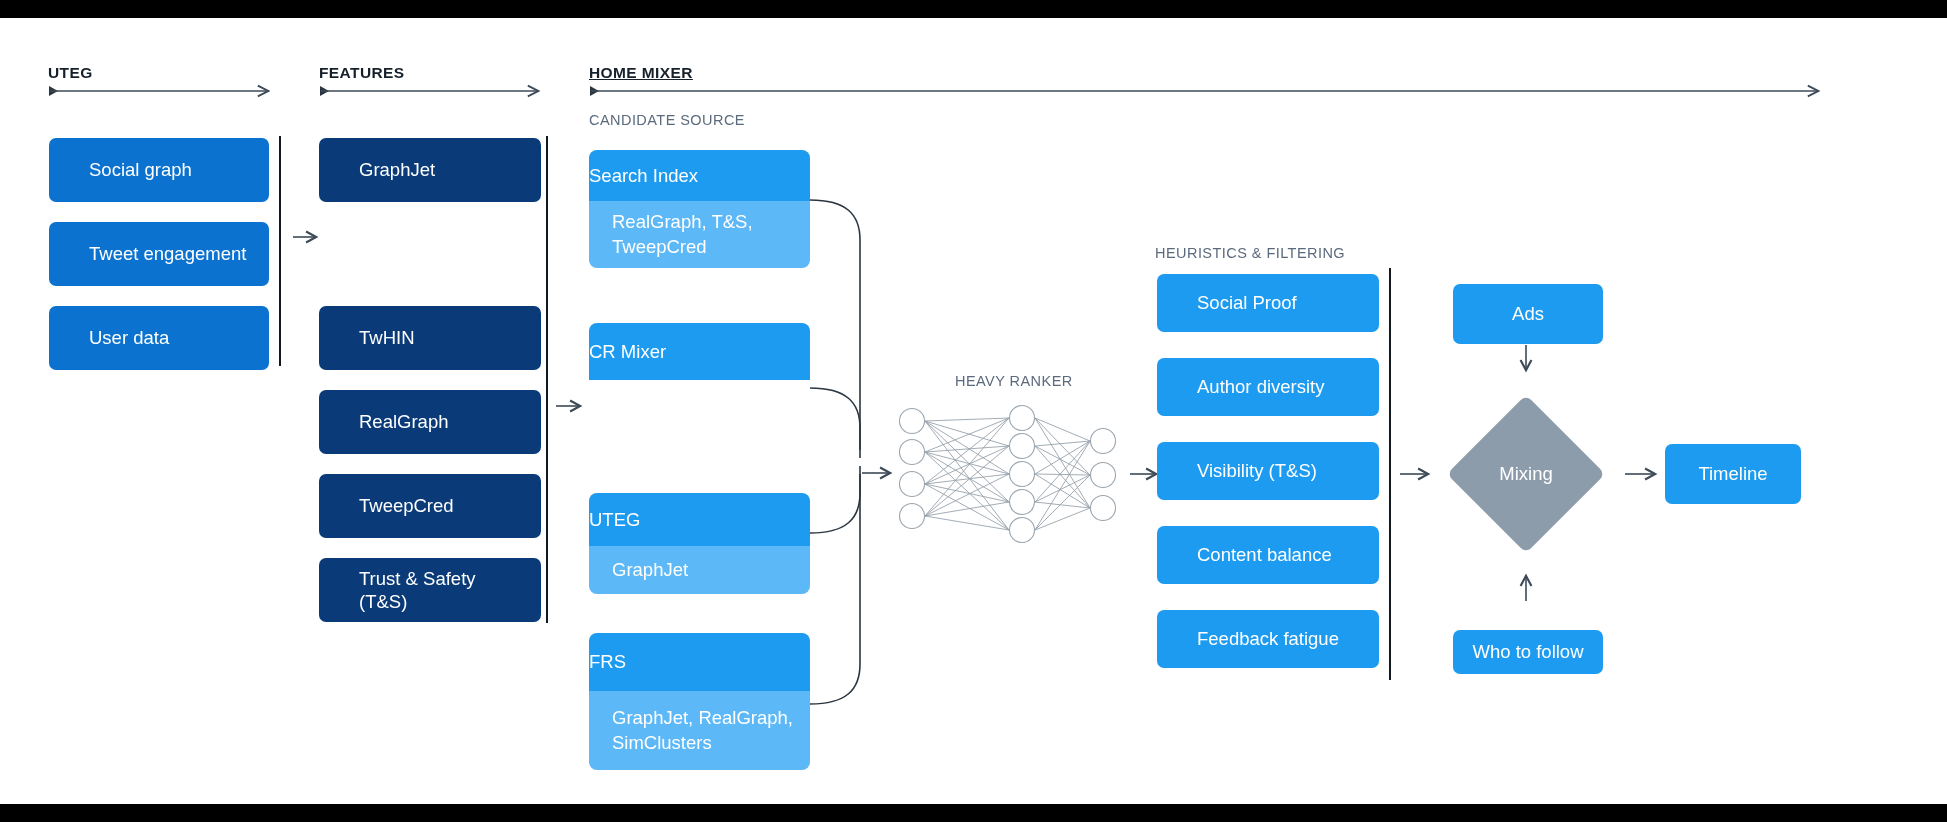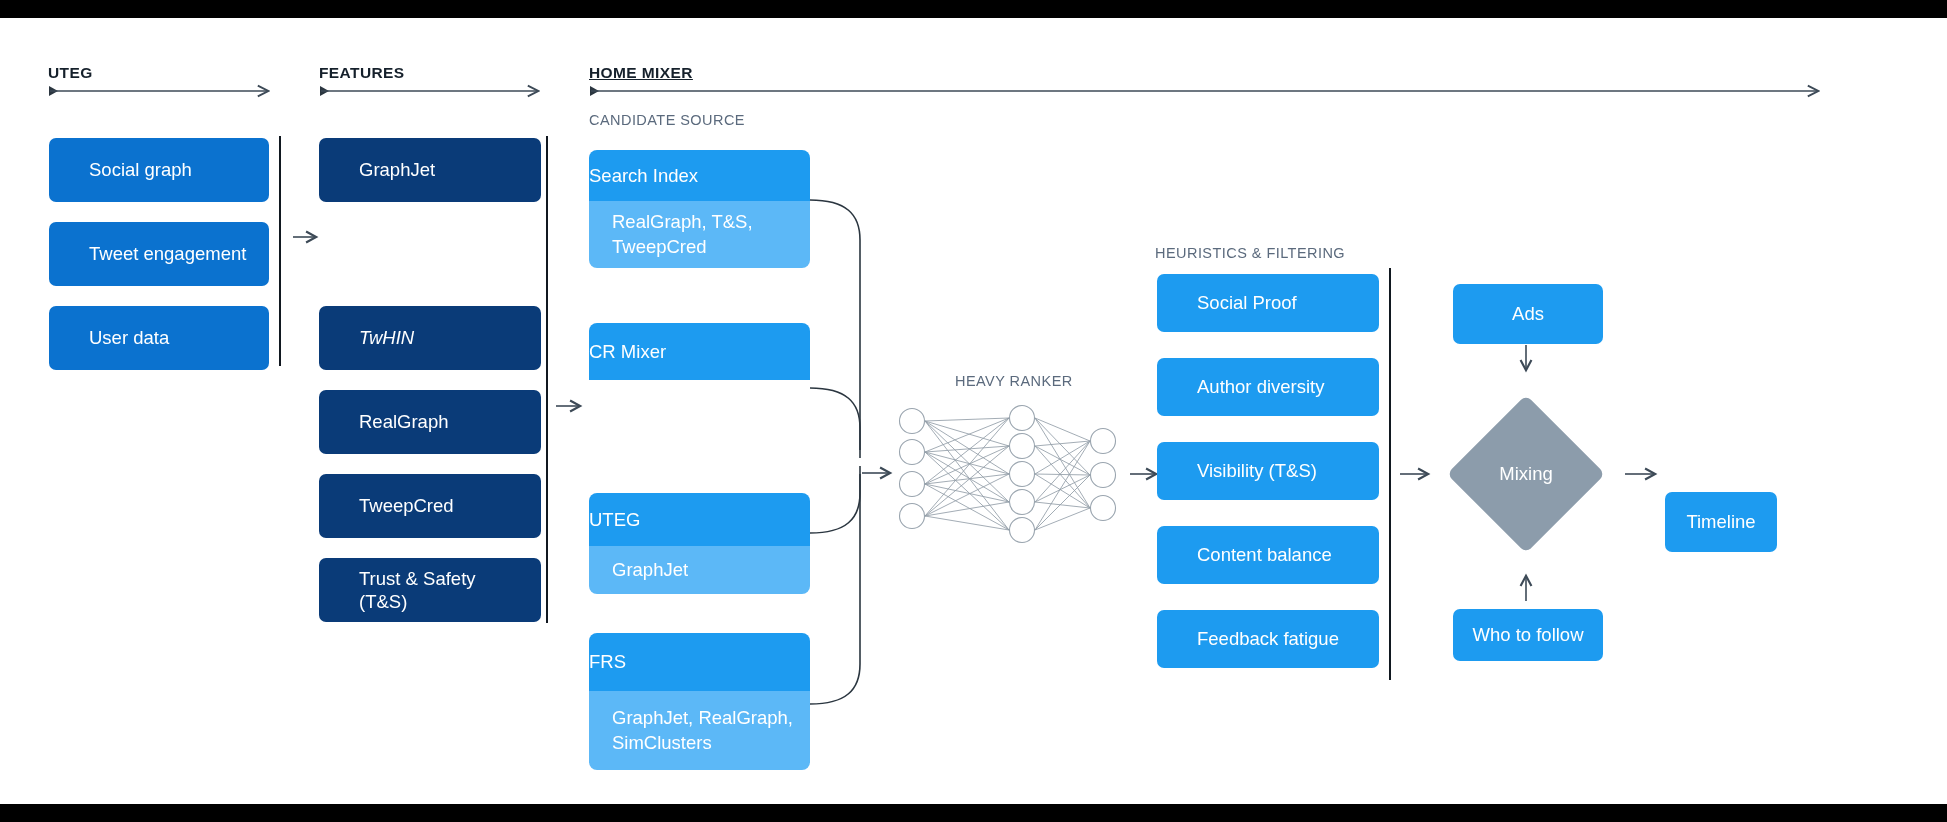--- a/index.html
+++ b/index.html
@@ -261,21 +261,21 @@
     <div class="box box-data" style="left:49px; top:204px; width:220px; height:64px;">
       <span class="box-label">Tweet engagement</span>
     </div>
     <div class="box box-data" style="left:49px; top:288px; width:220px; height:64px;">
       <span class="box-label">User data</span>
     </div>
 
     <div class="box box-navy" style="left:319px; top:120px; width:222px; height:64px;">
       <span class="box-label">GraphJet</span>
     </div>
-    <div class="box box-navy" style="left:319px; top:288px; width:222px; height:64px;font-style:italic;">
+    <div class="box box-navy" style="left:319px; top:288px; width:222px; height:64px;">
       <span class="box-label">TwHIN</span>
     </div>
     <div class="box box-navy" style="left:319px; top:372px; width:222px; height:64px;">
       <span class="box-label">RealGraph</span>
     </div>
     <div class="box box-navy" style="left:319px; top:456px; width:222px; height:64px;">
       <span class="box-label">TweepCred</span>
     </div>
     <div class="box box-navy" style="left:319px; top:540px; width:222px; height:64px;">
       <span class="box-label">Trust &amp; Safety (T&amp;S)</span>
@@ -332,22 +332,22 @@
 
     <div class="box box-bright box-center" style="left:1453px; top:266px; width:150px; height:60px;">
       <span class="box-label">Ads</span>
     </div>
 
     <div class="diamond-wrap" style="left:1470px; top:400px; width:112px; height:112px;">
       <div class="diamond-shape"></div>
       <span class="diamond-text">Mixing</span>
     </div>
 
-    <div class="box box-bright box-center" style="left:1453px; top:591px; width:150px; height:52px;">
+    <div class="box box-bright box-center" style="left:1453px; top:612px; width:150px; height:44px;">
       <span class="box-label">Who to follow</span>
     </div>
 
-    <div class="box box-bright box-center" style="left:1665px; top:426px; width:112px; height:60px;margin-top:48px;">
+    <div class="box box-bright box-center" style="left:1665px; top:426px; width:136px; height:60px;">
       <span class="box-label">Timeline</span>
     </div>
 
   </div>
 </div>
 
 </body></html>

